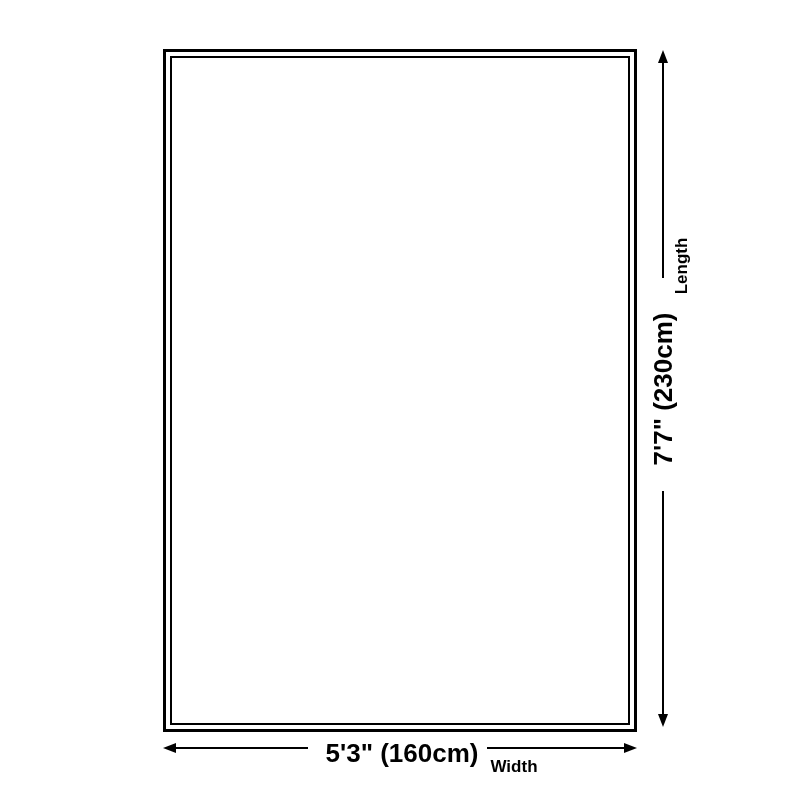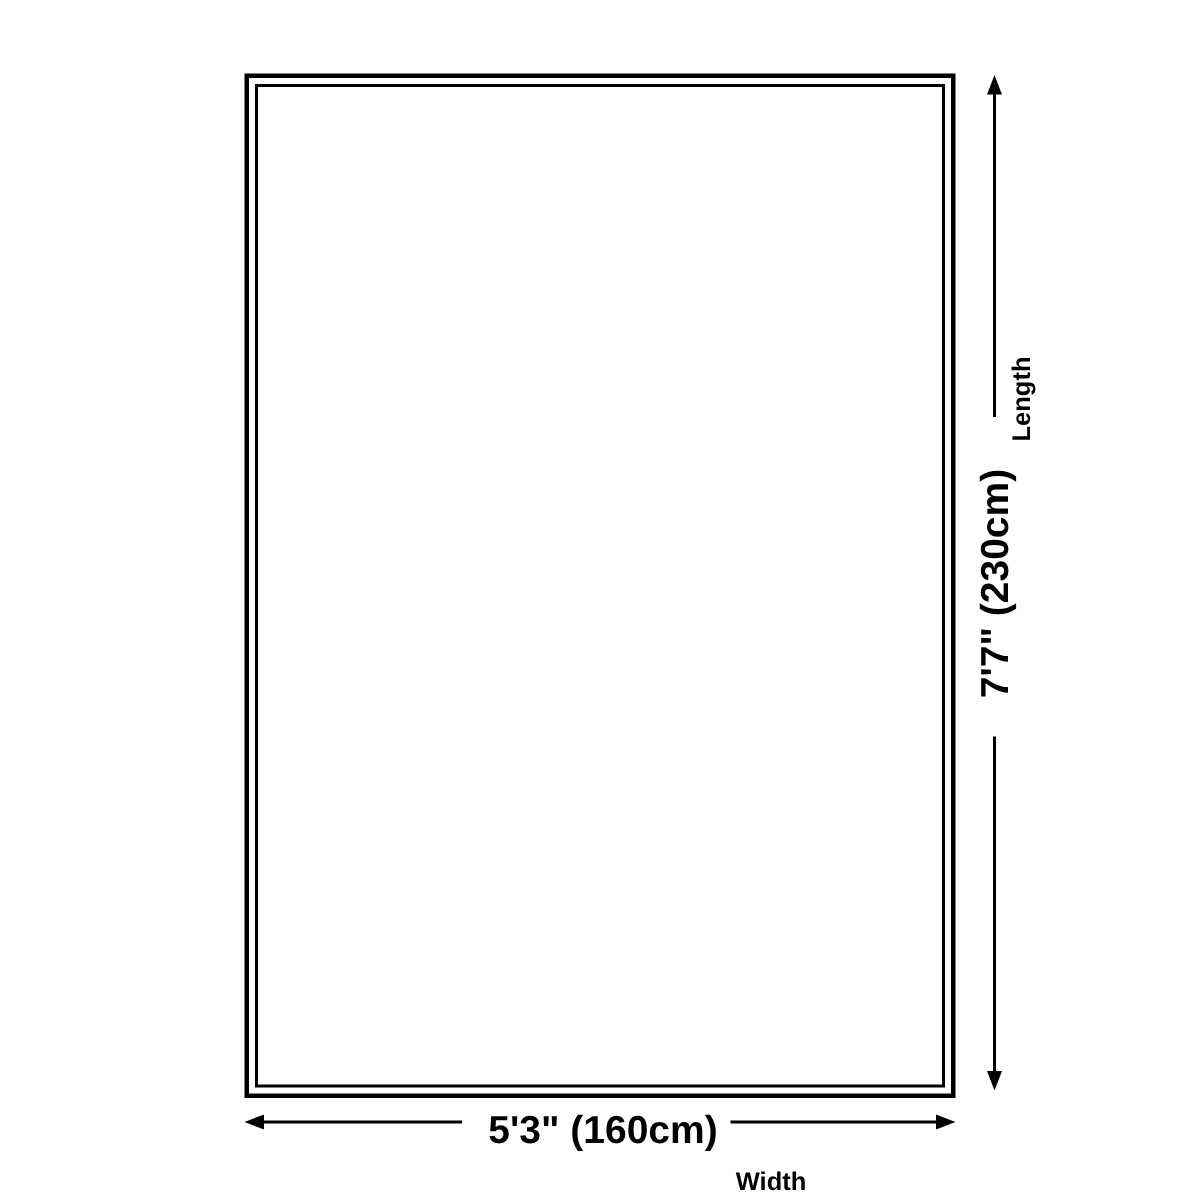--- a/index.html
+++ b/index.html
@@ -100,21 +100,21 @@
     transform: translate(-50%, -50%) rotate(-90deg);
   }
   .length-axis-label {
     left: 681px; top: 266px;
     transform: translate(-50%, -50%) rotate(-90deg);
   }
   .width-value {
     left: 402px; top: 753px;
   }
   .width-axis-label {
-    left: 514px; top: 788px;
+    left: 514px; top: 766px;
   }
 </style>
 </head>
 <body>
 
 <div class="stage">
 
   <div class="rug">
     <div class="rug-inner"></div>
   </div>

